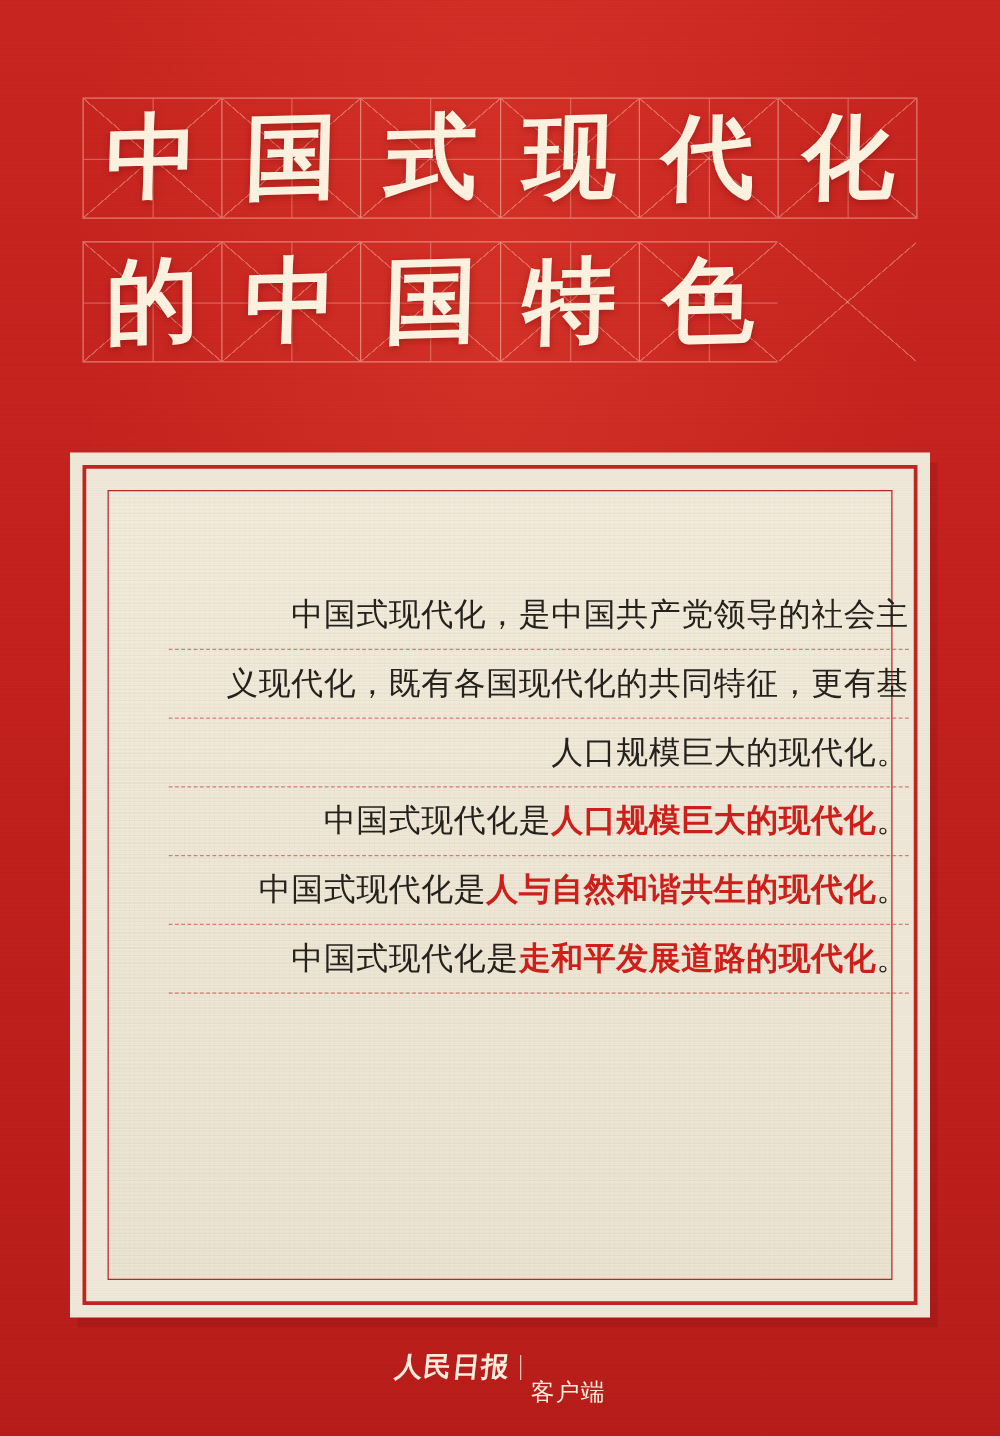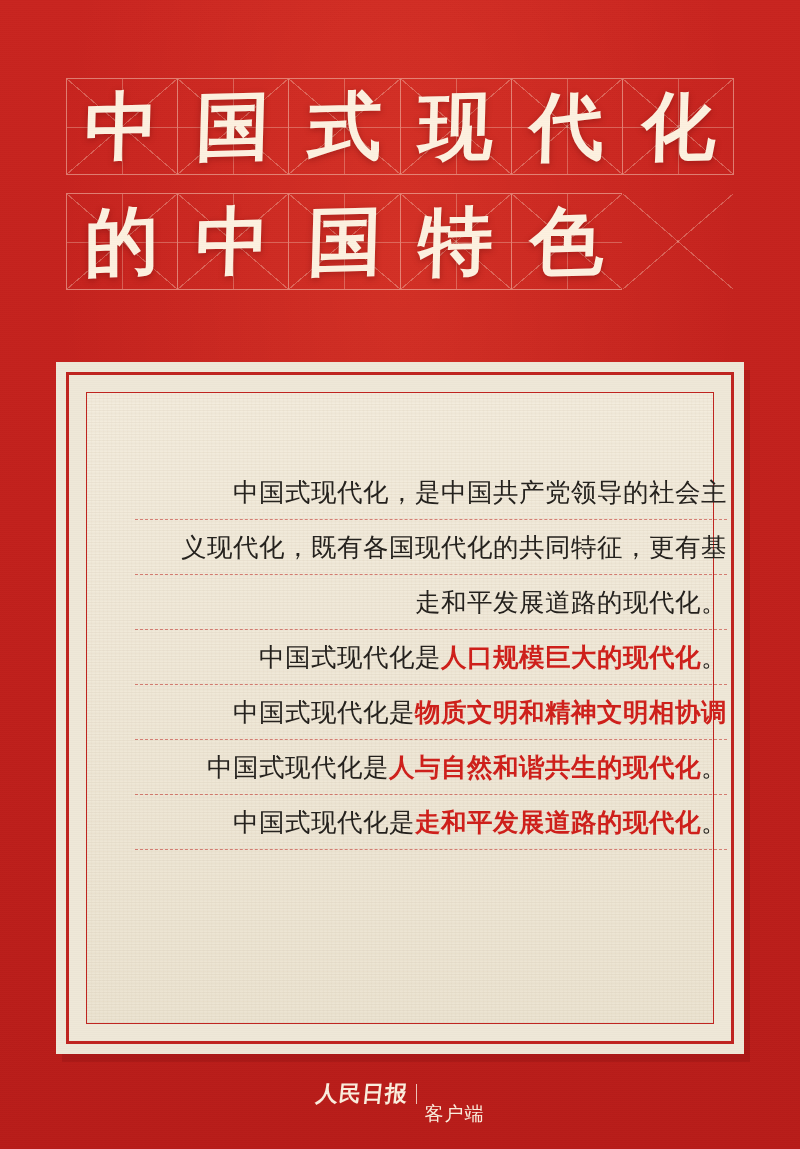--- a/index.html
+++ b/index.html
@@ -298,30 +298,29 @@
   <div class="card-outer">
     <div class="card-border-1"></div>
     <div class="card-border-2">
       <div class="paper-texture"></div>
 
       <div class="content">
 
         <div class="para">
           <div class="line indent">中国式现代化，是中国共产党领导的社会主</div>
           <div class="line">义现代化，既有各国现代化的共同特征，更有基</div>
-          <div class="line">走和平发展道路的现代化。</div>
+          <div class="line">人口规模巨大的现代化。</div>
         </div>
 
         <div class="para">
           <div class="line indent"><span>中国式现代化是</span><span class="hl">人口规模巨大的现代化</span><span>。</span></div>
         </div>
 
 
         <div class="para">
-          <div class="line indent"><span>中国式现代化是</span><span class="hl">物质文明和精神文明相协调</span></div>
         </div>
 
         <div class="para">
           <div class="line indent"><span>中国式现代化是</span><span class="hl">人与自然和谐共生的现代化</span><span>。</span></div>
         </div>
 
         <div class="para">
           <div class="line indent"><span>中国式现代化是</span><span class="hl">走和平发展道路的现代化</span><span>。</span></div>
         </div>
 

